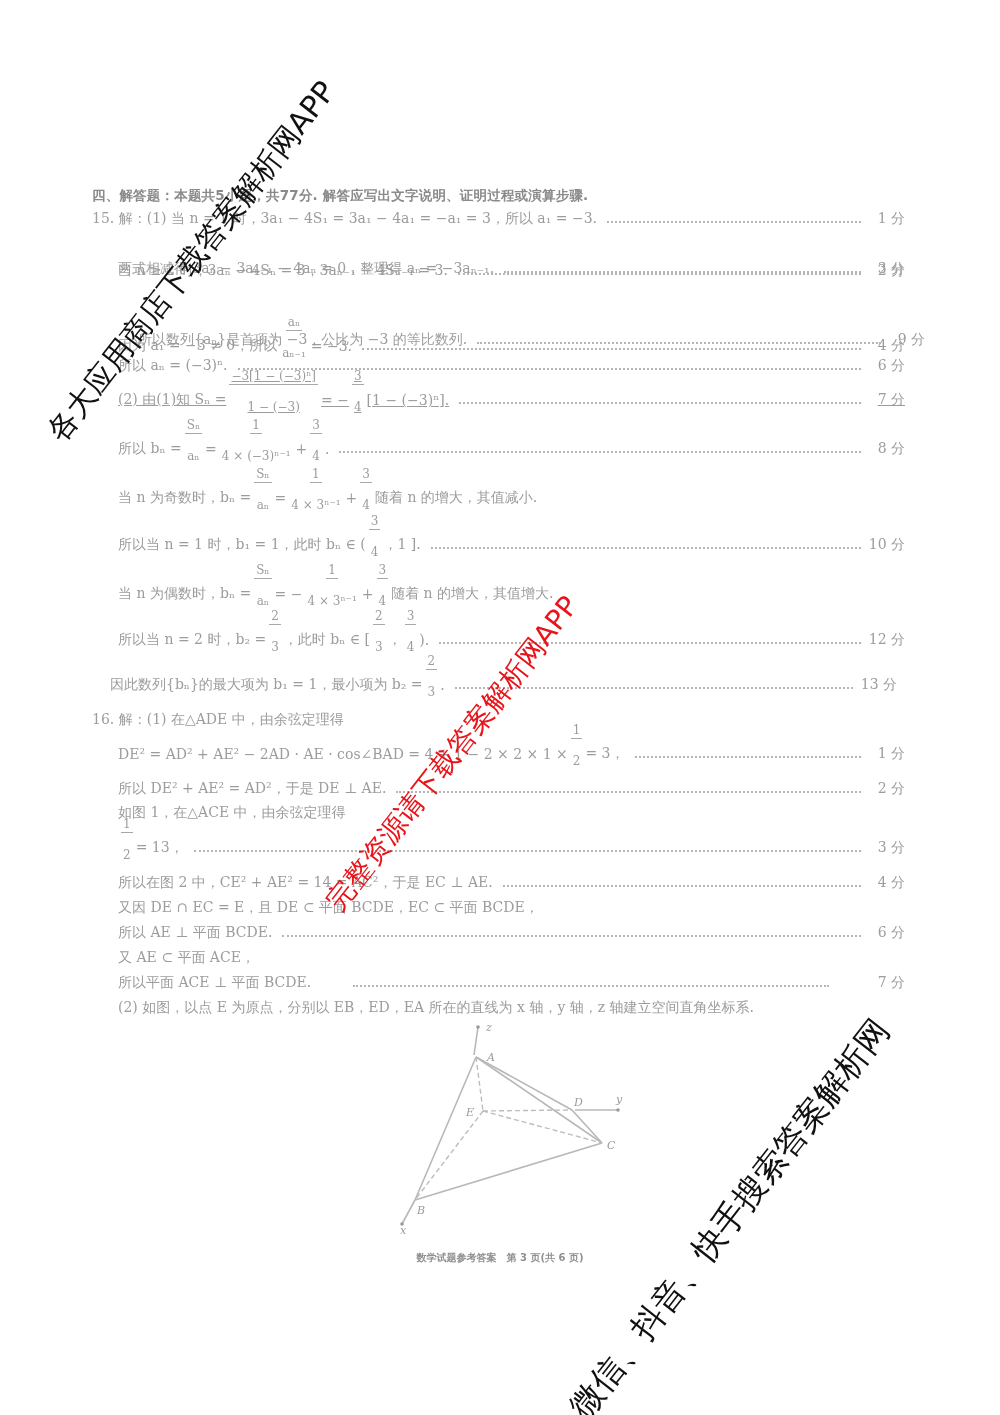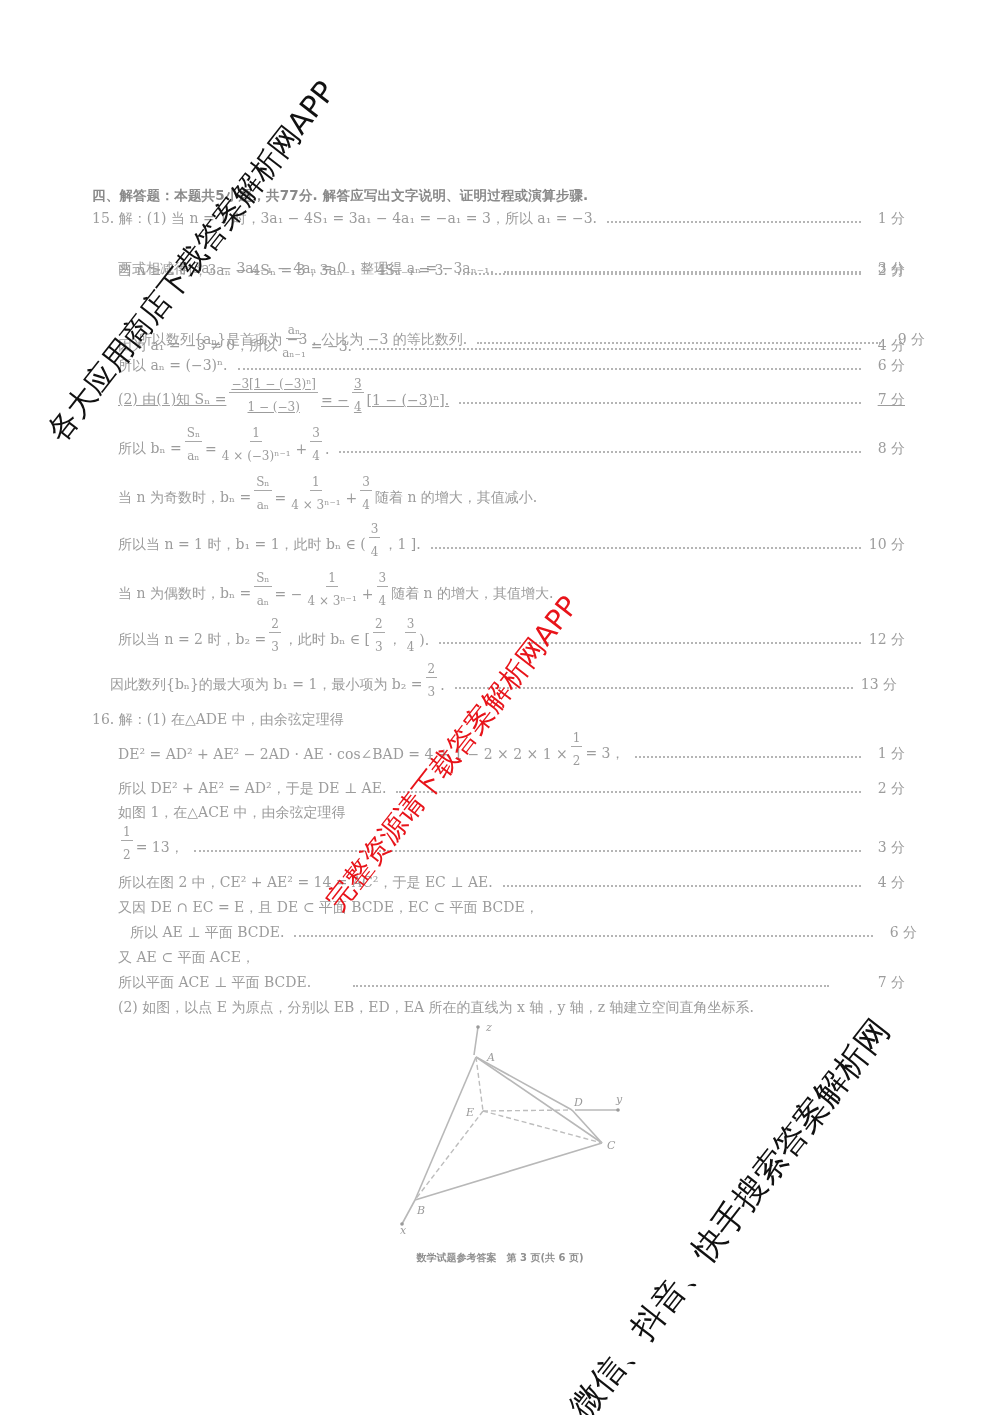--- a/index.html
+++ b/index.html
@@ -16,21 +16,21 @@
     position:absolute; left:0; height:24px; display:flex; align-items:center; font-size:14px;
     white-space:nowrap; color:#9c9c9c;
   }
   .line .txt { white-space:nowrap; display:flex; align-items:center; }
   .line .dots {
     flex:1; border-bottom:2px dotted #b5b5b5; margin:0 8px 0 10px; height:0; position:relative; top:3px;
   }
   .line .score { font-size:14px; color:#9c9c9c; min-width:36px; text-align:right; }
   .frac { display:inline-flex; flex-direction:column; align-items:center; vertical-align:middle; font-size:12px; margin:0 3px; line-height:1.15; }
   .frac .num { border-bottom:1px solid #a8a8a8; padding:0 2px; }
-  .frac .den { padding:8px 2px; }
+  .frac .den { padding:16px 2px; }
   .figure { position:absolute; left:380px; top:1015px; width:260px; height:220px; }
   .footer {
     position:absolute; left:0; width:1000px; top:1251px; text-align:center;
     font-family:"DejaVu Sans", sans-serif; font-weight:bold; font-size:10px; color:#909090;
   }
   .wm {
     position:absolute; font-family:"DejaVu Sans", sans-serif; white-space:nowrap;
     transform-origin:0 0;
   }
   .wm1 { left:38px; top:425px; font-size:30px; color:#111; transform:rotate(-52deg); }
@@ -265,21 +265,21 @@
           <span>所以在图 2 中，CE² + AE² = 14 = AC²，于是 EC ⊥ AE.</span>
         </span>
         <span class="dots"></span>
         <span class="score">4 分</span>
       </div>
       <div class="line" style="top: 896px; left: 118px; width: 787px;">
         <span class="txt">
           <span>又因 DE ∩ EC = E，且 DE ⊂ 平面 BCDE，EC ⊂ 平面 BCDE，</span>
         </span>
       </div>
-      <div class="line" style="top: 921px; left: 118px; width: 787px; margin-left: 12px;">
+      <div class="line" style="top: 921px; left: 118px; width: 787px;">
         <span class="txt">
           <span>所以 AE ⊥ 平面 BCDE.</span>
         </span>
         <span class="dots"></span>
         <span class="score">6 分</span>
       </div>
       <div class="line" style="top: 946px; left: 118px; width: 787px;">
         <span class="txt">
           <span>又 AE ⊂ 平面 ACE，</span>
         </span>

